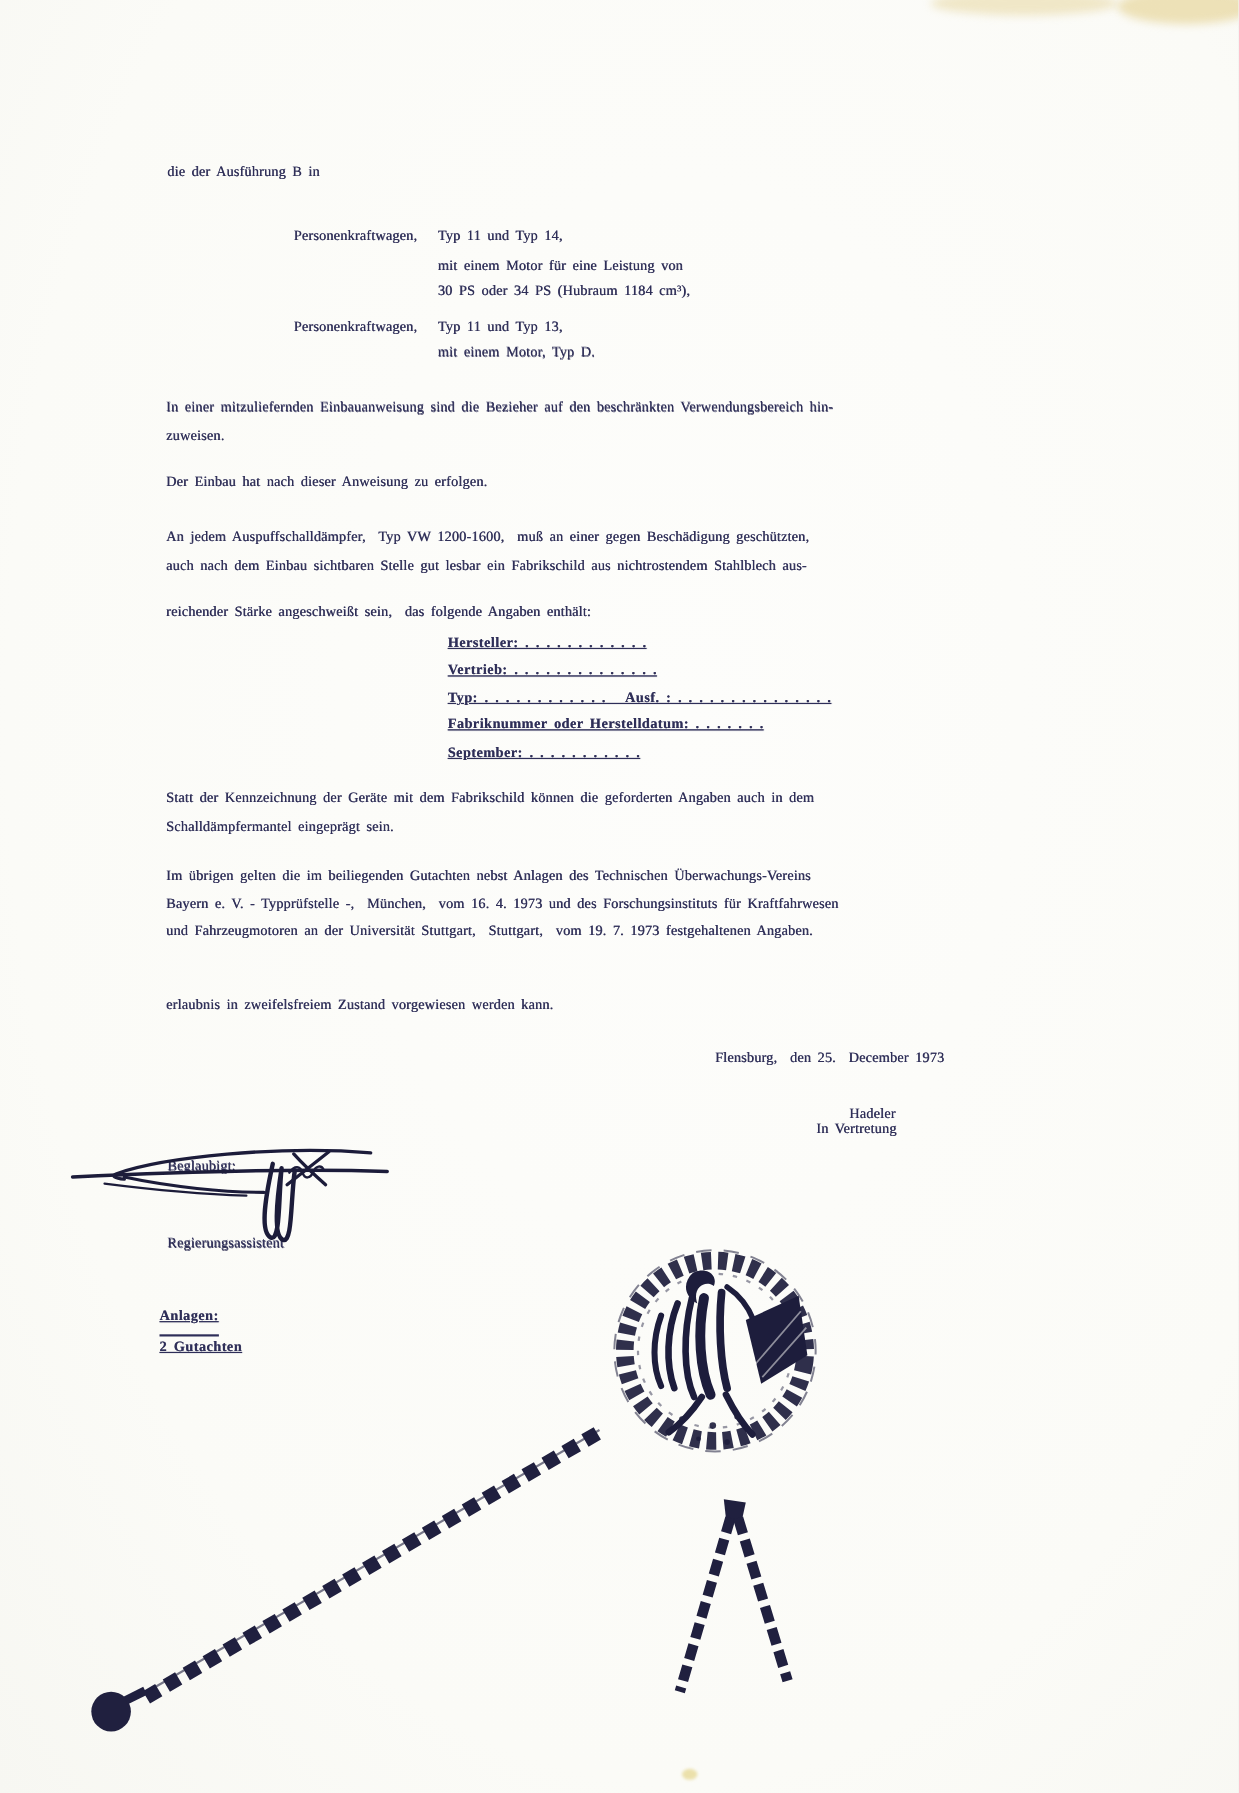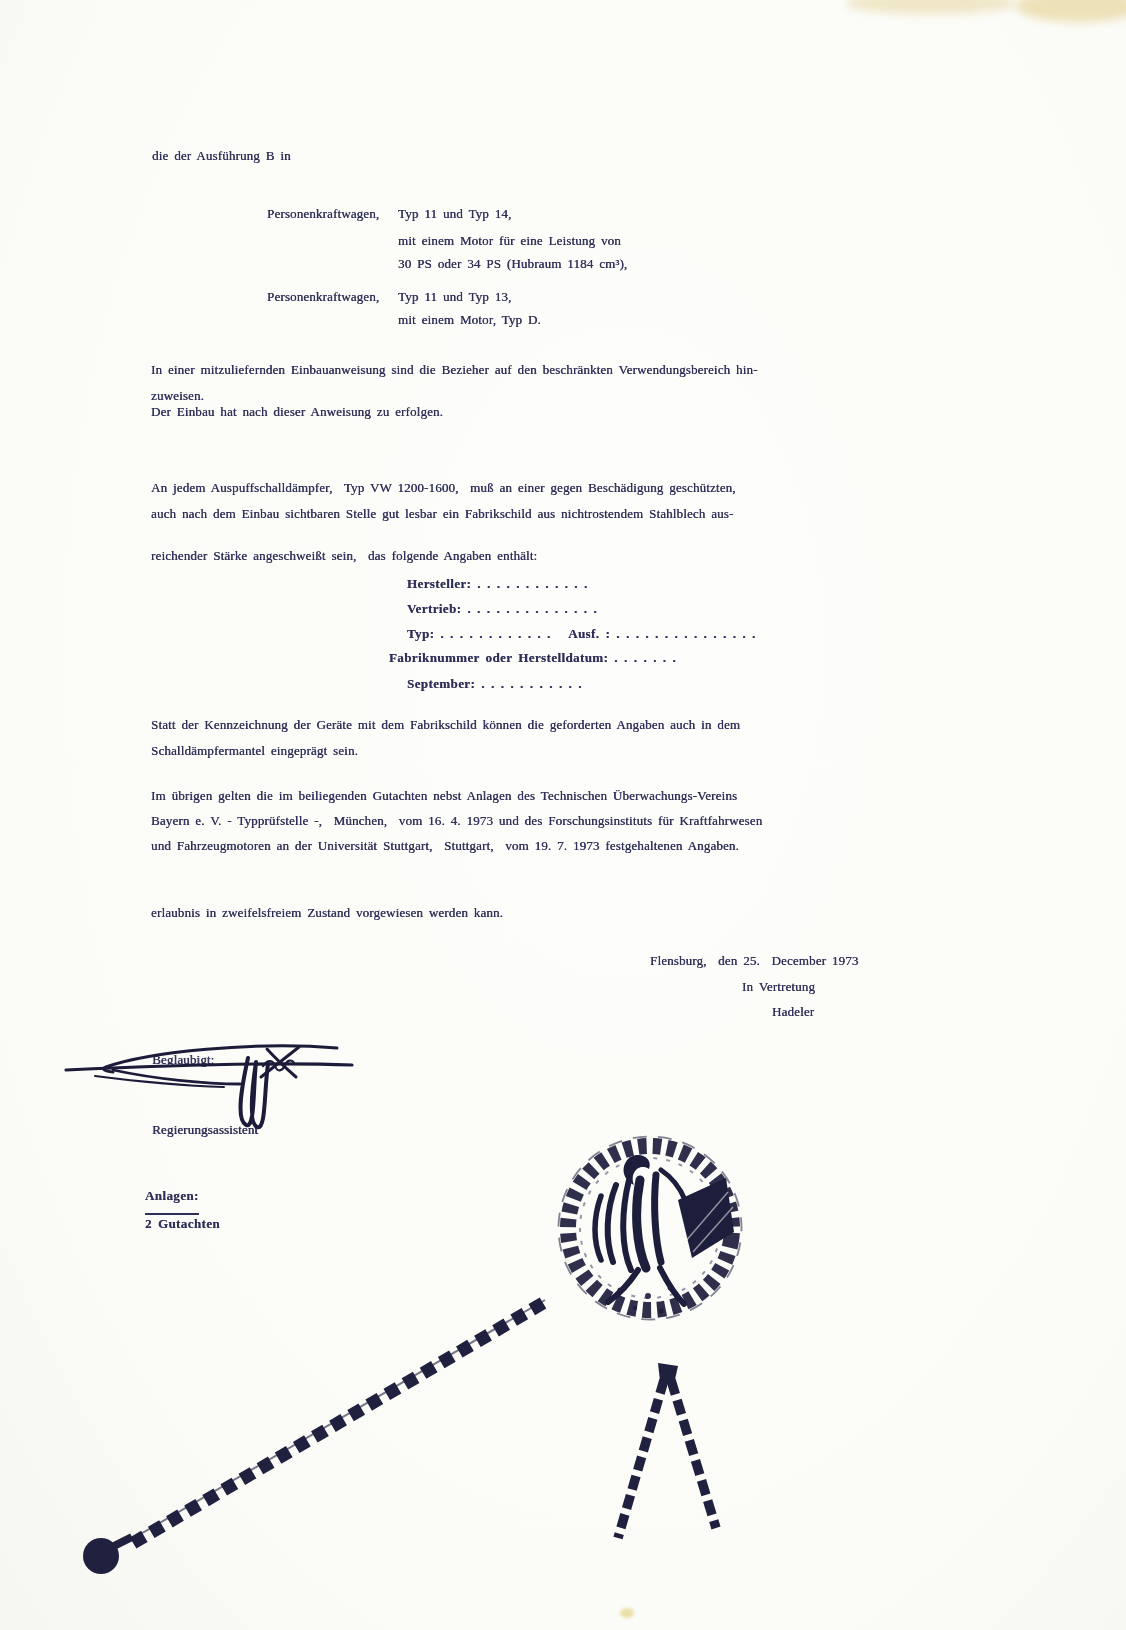--- a/index.html
+++ b/index.html
@@ -19,20 +19,21 @@
     letter-spacing:0.15px;
     word-spacing:2.4px;
     white-space:pre;
     color:#2e2e58;
     text-shadow:0.35px 0.15px 0.45px rgba(44,44,84,0.85);
   }
   .plate{
     font-weight:bold;
     letter-spacing:0.4px;
     text-shadow:0.2px 0.1px 0.3px rgba(44,44,84,0.7);
+    text-decoration:underline;
   }
   .semib{ text-shadow:0.55px 0.2px 0.5px rgba(40,40,78,0.9);margin-top:30px; }
   .uline{ border-bottom:2px solid #2e2e58; padding-bottom:9px; }
   .stain{ position:absolute; border-radius:50%; filter:blur(4px); pointer-events:none; }
   .stain-1{ left:846px; top:-8px; width:170px; height:22px; background:rgba(227,206,140,0.45); }
   .stain-2{ left:1016px; top:-10px; width:125px; height:32px; background:rgba(224,199,120,0.5); }
   .stain-3{ left:620px; top:1608px; width:14px; height:10px; background:rgba(222,203,110,0.55); filter:blur(1.5px); }
   svg.overlay{ position:absolute; left:0; top:0; pointer-events:none; }
 </style>
 </head>
@@ -50,43 +51,43 @@
   <div class="txt" style="left:398px;top:206px">Typ 11 und Typ 14,</div>
   <div class="txt" style="left:398px;top:233px">mit einem Motor für eine Leistung von</div>
   <div class="txt" style="left:398px;top:256px">30 PS oder 34 PS (Hubraum 1184 cm³),</div>
   <div class="txt" style="left:267px;top:289px">Personenkraftwagen,</div>
   <div class="txt" style="left:398px;top:289px">Typ 11 und Typ 13,</div>
   <div class="txt" style="left:398px;top:312px">mit einem Motor, Typ D.</div>
 
   <div class="txt" style="left:151px;top:362px">In einer mitzuliefernden Einbauanweisung sind die Bezieher auf den beschränkten Verwendungsbereich hin-</div>
   <div class="txt" style="left:151px;top:388px">zuweisen.</div>
 
-  <div class="txt" style="left:151px;top:404px">Der Einbau hat nach dieser Anweisung zu erfolgen.</div>
+  <div class="txt" style="left:151px;top:430px">Der Einbau hat nach dieser Anweisung zu erfolgen.</div>
 
   <div class="txt" style="left:151px;top:480px">An jedem Auspuffschalldämpfer,  Typ VW 1200-1600,  muß an einer gegen Beschädigung geschützten,</div>
   <div class="txt" style="left:151px;top:506px">auch nach dem Einbau sichtbaren Stelle gut lesbar ein Fabrikschild aus nichtrostendem Stahlblech aus-</div>
   <div class="txt" style="left:151px;top:548px">reichender Stärke angeschweißt sein,  das folgende Angaben enthält:</div>
 
   <div class="txt plate" style="left:407px;top:576px">Hersteller: . . . . . . . . . . . .</div>
   <div class="txt plate" style="left:407px;top:601px">Vertrieb: . . . . . . . . . . . . . .</div>
   <div class="txt plate" style="left:407px;top:626px">Typ: . . . . . . . . . . . .   Ausf. : . . . . . . . . . . . . . . .</div>
-  <div class="txt plate" style="left:389px;top:650px">Fabriknummer oder Herstelldatum: . . . . . . .</div>
+  <div class="txt plate" style="left:407px;top:650px">Fabriknummer oder Herstelldatum: . . . . . . .</div>
   <div class="txt plate" style="left:407px;top:676px">September: . . . . . . . . . . .</div>
 
   <div class="txt" style="left:151px;top:717px">Statt der Kennzeichnung der Geräte mit dem Fabrikschild können die geforderten Angaben auch in dem</div>
   <div class="txt" style="left:151px;top:743px">Schalldämpfermantel eingeprägt sein.</div>
 
   <div class="txt" style="left:151px;top:788px">Im übrigen gelten die im beiliegenden Gutachten nebst Anlagen des Technischen Überwachungs-Vereins</div>
   <div class="txt" style="left:151px;top:813px">Bayern e. V. - Typprüfstelle -,  München,  vom 16. 4. 1973 und des Forschungsinstituts für Kraftfahrwesen</div>
   <div class="txt" style="left:151px;top:838px">und Fahrzeugmotoren an der Universität Stuttgart,  Stuttgart,  vom 19. 7. 1973 festgehaltenen Angaben.</div>
 
   <div class="txt" style="left:151px;top:905px">erlaubnis in zweifelsfreiem Zustand vorgewiesen werden kann.</div>
 
   <div class="txt" style="left:650px;top:953px">Flensburg,  den 25.  December 1973</div>
-  <div class="txt" style="left:742px;top:979px">In Vertretung</div>
+  <div class="txt" style="left:742px;top:1018px">In Vertretung</div>
   <div class="txt" style="left:772px;top:1004px">Hadeler</div>
 
   <div class="txt semib" style="left:152px;top:1022px">Beglaubigt:</div>
   <div class="txt semib" style="left:152px;top:1092px">Regierungsassistent</div>
 
   <div class="txt plate uline" style="left:145px;top:1188px">Anlagen:</div>
   <div class="txt plate" style="left:145px;top:1216px">2 Gutachten</div>
 
   <svg class="overlay" width="1126" height="1630" viewBox="0 0 1126 1630">
     <defs>

